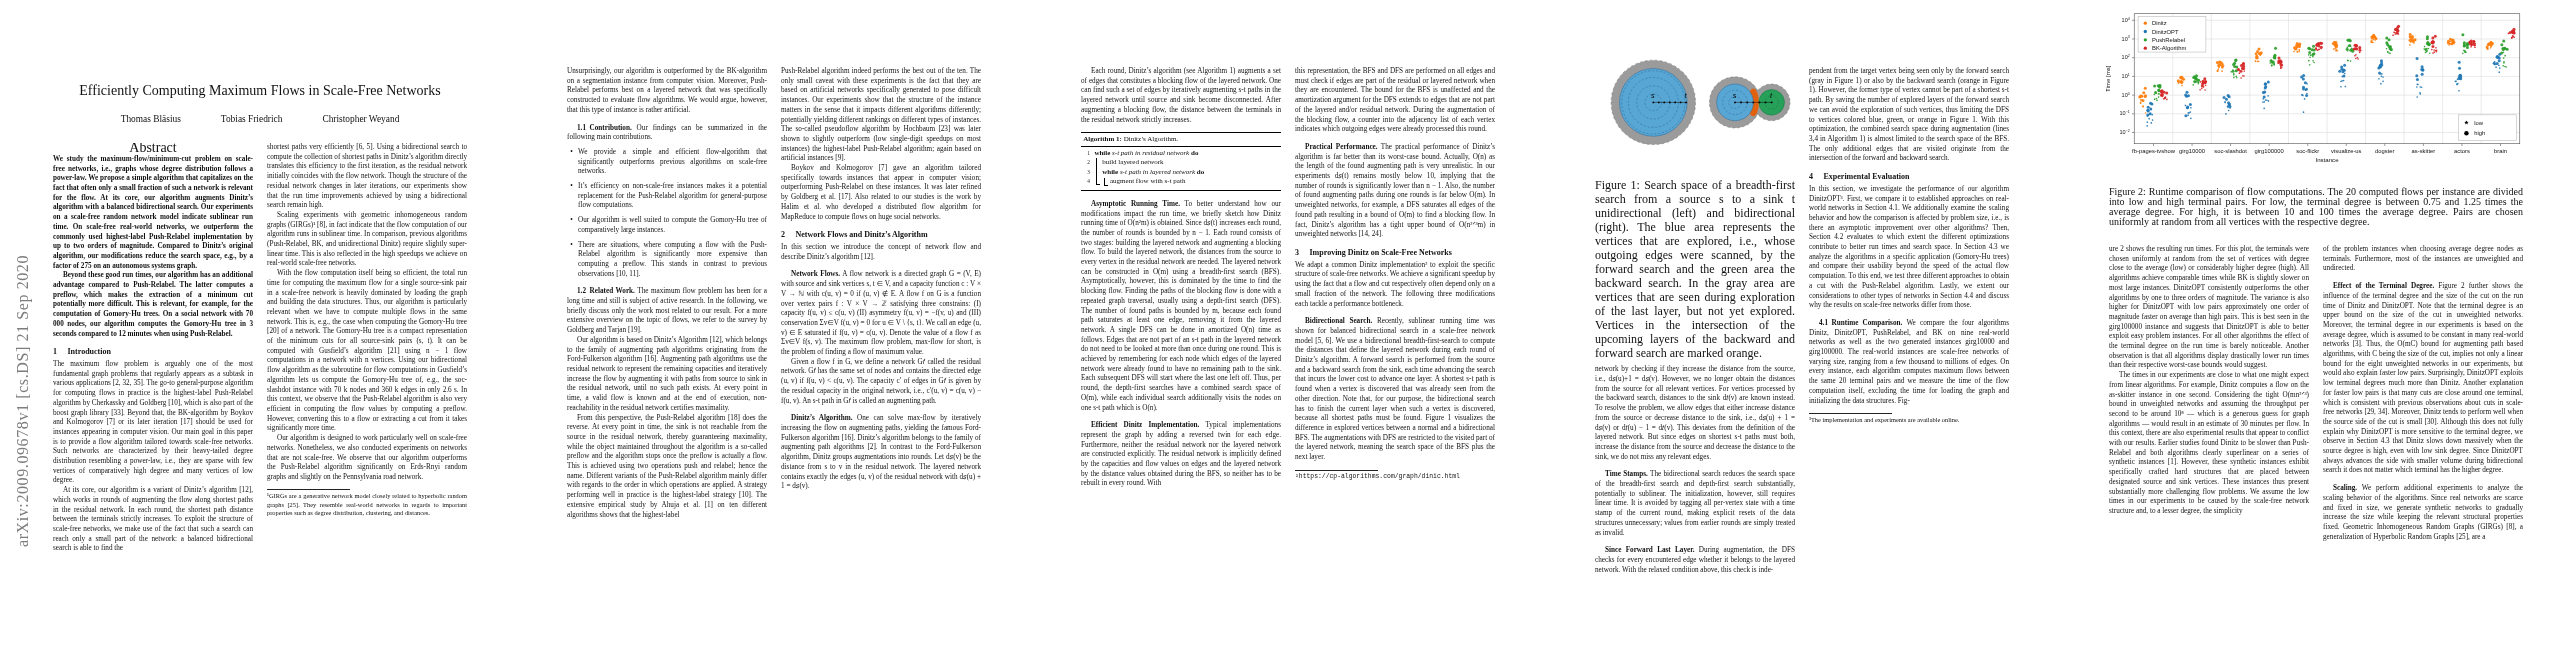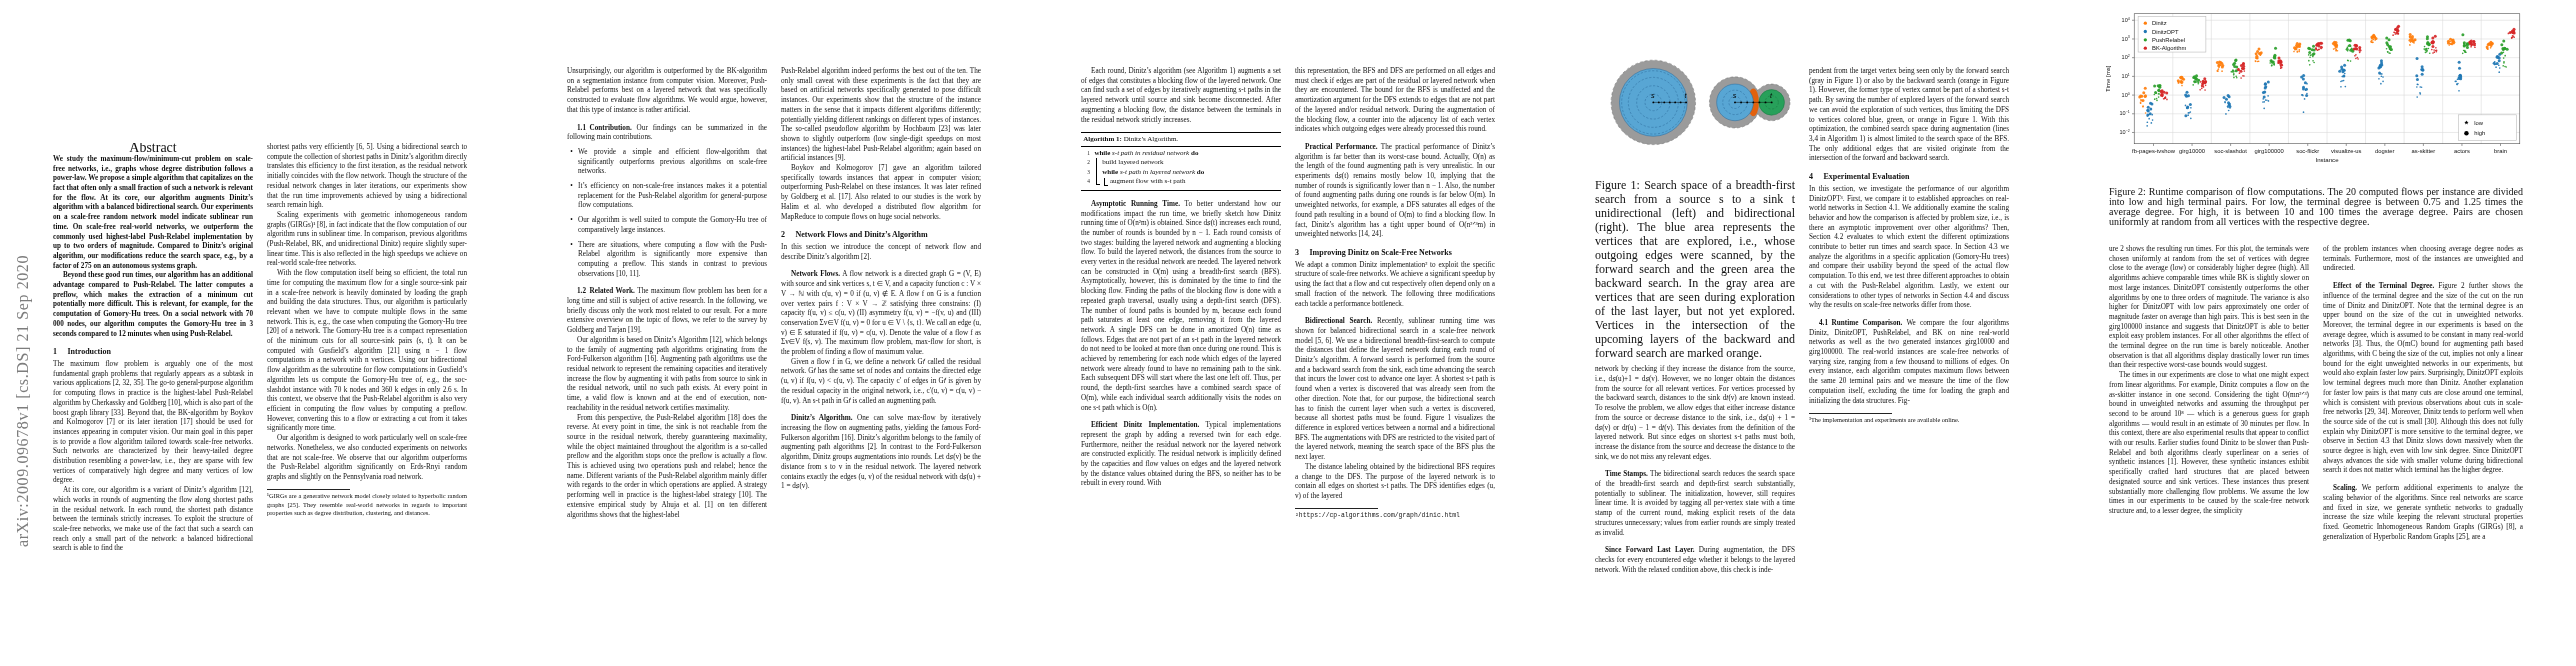--- a/index.html
+++ b/index.html
@@ -42,20 +42,28 @@
   .fig2-host{position:absolute;left:-6.7px;top:7.8px;width:425px;}
   .fig2-cap{position:absolute;left:0;top:187px;width:414px;font-size:10px;line-height:10px;text-align:justify;}
   svg text{font-family:"Liberation Sans", sans-serif;}
 </style>
 </head>
 <body>
 
 <div class="banner">arXiv:2009.09678v1  [cs.DS]  21 Sep 2020</div>
 
 <div class="page" id="page-0" style="left:53px;">
+  <div class="p1-head">
+    <div class="p1-title">Efficiently Computing Maximum Flows in Scale-Free Networks</div>
+    <div class="p1-authors">
+      <span>Thomas Bläsius</span>
+      <span>Tobias Friedrich</span>
+      <span>Christopher Weyand</span>
+    </div>
+  </div>
   <div class="col c0" style="top: 143px;">
       <div class="abs-h">Abstract</div>
       <div class="para" style="font-weight: bold;">We study the maximum-flow/minimum-cut problem on scale-free networks, i.e., graphs whose degree distribution follows a power-law. We propose a simple algorithm that capitalizes on the fact that often only a small fraction of such a network is relevant for the flow. At its core, our algorithm augments Dinitz’s algorithm with a balanced bidirectional search. Our experiments on a scale-free random network model indicate sublinear run time. On scale-free real-world networks, we outperform the commonly used highest-label Push-Relabel implementation by up to two orders of magnitude. Compared to Dinitz’s original algorithm, our modifications reduce the search space, e.g., by a factor of 275 on an autonomous systems graph.</div>
       <div class="para ind" style="font-weight: bold;">Beyond these good run times, our algorithm has an additional advantage compared to Push-Relabel. The latter computes a preflow, which makes the extraction of a minimum cut potentially more difficult. This is relevant, for example, for the computation of Gomory-Hu trees. On a social network with 70 000 nodes, our algorithm computes the Gomory-Hu tree in 3 seconds compared to 12 minutes when using Push-Relabel.</div>
       <div class="sec-h"><span class="num">1</span>Introduction</div>
       <div class="para">The maximum flow problem is arguably one of the most fundamental graph problems that regularly appears as a subtask in various applications [2, 32, 35]. The go-to general-purpose algorithm for computing flows in practice is the highest-label Push-Relabel algorithm by Cherkassky and Goldberg [10], which is also part of the boost graph library [33]. Beyond that, the BK-algorithm by Boykov and Kolmogorov [7] or its later iteration [17] should be used for instances appearing in computer vision. Our main goal in this paper is to provide a flow algorithm tailored towards scale-free networks. Such networks are characterized by their heavy-tailed degree distribution resembling a power-law, i.e., they are sparse with few vertices of comparatively high degree and many vertices of low degree.</div>
       <div class="para ind">At its core, our algorithm is a variant of Dinitz’s algorithm [12], which works in rounds of augmenting the flow along shortest paths in the residual network. In each round, the shortest path distance between the terminals strictly increases. To exploit the structure of scale-free networks, we make use of the fact that such a search can reach only a small part of the network: a balanced bidirectional search is able to find the</div>
     </div>
   <div class="col c1" style="top: 143px;">
       <div class="para">shortest paths very efficiently [6, 5]. Using a bidirectional search to compute the collection of shortest paths in Dinitz’s algorithm directly translates this efficiency to the first iteration, as the residual network initially coincides with the flow network. Though the structure of the residual network changes in later iterations, our experiments show that the run time improvements achieved by using a bidirectional search remain high.</div>
@@ -78,21 +86,21 @@
       <div class="bullet"><span class="mk">•</span>Our algorithm is well suited to compute the Gomory-Hu tree of comparatively large instances.</div>
       <div class="bullet"><span class="mk">•</span>There are situations, where computing a flow with the Push-Relabel algorithm is significantly more expensive than computing a preflow. This stands in contrast to previous observations [10, 11].</div>
       <div class="para sp ind"><span class="lead">1.2 Related Work.</span> The maximum flow problem has been for a long time and still is subject of active research. In the following, we briefly discuss only the work most related to our result. For a more extensive overview on the topic of flows, we refer to the survey by Goldberg and Tarjan [19].</div>
       <div class="para ind">Our algorithm is based on Dinitz’s Algorithm [12], which belongs to the family of augmenting path algorithms originating from the Ford-Fulkerson algorithm [16]. Augmenting path algorithms use the residual network to represent the remaining capacities and iteratively increase the flow by augmenting it with paths from source to sink in the residual network, until no such path exists. At every point in time, a valid flow is known and at the end of execution, non-reachability in the residual network certifies maximality.</div>
       <div class="para ind">From this perspective, the Push-Relabel algorithm [18] does the reverse. At every point in time, the sink is not reachable from the source in the residual network, thereby guaranteeing maximality, while the object maintained throughout the algorithm is a so-called preflow and the algorithm stops once the preflow is actually a flow. This is achieved using two operations push and relabel; hence the name. Different variants of the Push-Relabel algorithm mainly differ with regards to the order in which operations are applied. A strategy performing well in practice is the highest-label strategy [10]. The extensive empirical study by Ahuja et al. [1] on ten different algorithms shows that the highest-label</div>
     </div>
   <div class="col c1">
       <div class="para">Push-Relabel algorithm indeed performs the best out of the ten. The only small caveat with these experiments is the fact that they are based on artificial networks specifically generated to pose difficult instances. Our experiments show that the structure of the instance matters in the sense that it impacts different algorithms differently; potentially yielding different rankings on different types of instances. The so-called pseudoflow algorithm by Hochbaum [23] was later shown to slightly outperform (low single-digit speedups on most instances) the highest-label Push-Relabel algorithm; again based on artificial instances [9].</div>
       <div class="para ind">Boykov and Kolmogorov [7] gave an algorithm tailored specifically towards instances that appear in computer vision; outperforming Push-Relabel on these instances. It was later refined by Goldberg et al. [17]. Also related to our studies is the work by Halim et al. who developed a distributed flow algorithm for MapReduce to compute flows on huge social networks.</div>
       <div class="sec-h"><span class="num">2</span>Network Flows and Dinitz’s Algorithm</div>
-      <div class="para">In this section we introduce the concept of network flow and describe Dinitz’s algorithm [2].</div>
+      <div class="para">In this section we introduce the concept of network flow and describe Dinitz’s algorithm [12].</div>
       <div class="para ind sp"><span class="lead">Network Flows.</span> A flow network is a directed graph G = (V, E) with source and sink vertices s, t ∈ V, and a capacity function c : V × V → ℕ with c(u, v) = 0 if (u, v) ∉ E. A flow f on G is a function over vertex pairs f : V × V → ℤ satisfying three constrains: (I) capacity f(u, v) ≤ c(u, v) (II) asymmetry f(u, v) = −f(v, u) and (III) conservation Σv∈V f(u, v) = 0 for u ∈ V \ {s, t}. We call an edge (u, v) ∈ E saturated if f(u, v) = c(u, v). Denote the value of a flow f as Σv∈V f(s, v). The maximum flow problem, max-flow for short, is the problem of finding a flow of maximum value.</div>
       <div class="para ind">Given a flow f in G, we define a network G𝑓 called the residual network. G𝑓 has the same set of nodes and contains the directed edge (u, v) if f(u, v) &lt; c(u, v). The capacity c′ of edges in G𝑓 is given by the residual capacity in the original network, i.e., c′(u, v) = c(u, v) − f(u, v). An s-t path in G𝑓 is called an augmenting path.</div>
       <div class="para ind sp"><span class="lead">Dinitz’s Algorithm.</span> One can solve max-flow by iteratively increasing the flow on augmenting paths, yielding the famous Ford-Fulkerson algorithm [16]. Dinitz’s algorithm belongs to the family of augmenting path algorithms [2]. In contrast to the Ford-Fulkerson algorithm, Dinitz groups augmentations into rounds. Let d𝑠(v) be the distance from s to v in the residual network. The layered network contains exactly the edges (u, v) of the residual network with d𝑠(u) + 1 = d𝑠(v).</div>
     </div>
 </div>
 
 <div class="page" id="page-2" style="left:1081px;">
   <div class="col c0">
       <div class="para ind">Each round, Dinitz’s algorithm (see Algorithm 1) augments a set of edges that constitutes a blocking flow of the layered network. One can find such a set of edges by iteratively augmenting s-t paths in the layered network until source and sink become disconnected. After augmenting a blocking flow, the distance between the terminals in the residual network strictly increases.</div>
       <div class="algbox">
@@ -120,21 +128,20 @@
       </div>
       <div class="para ind sp"><span class="lead">Asymptotic Running Time.</span> To better understand how our modifications impact the run time, we briefly sketch how Dinitz running time of O(n²m) is obtained. Since d𝑠(t) increases each round, the number of rounds is bounded by n − 1. Each round consists of two stages: building the layered network and augmenting a blocking flow. To build the layered network, the distances from the source to every vertex in the residual network are needed. The layered network can be constructed in O(m) using a breadth-first search (BFS). Asymptotically, however, this is dominated by the time to find the blocking flow. Finding the paths of the blocking flow is done with a repeated graph traversal, usually using a depth-first search (DFS). The number of found paths is bounded by m, because each found path saturates at least one edge, removing it from the layered network. A single DFS can be done in amortized O(n) time as follows. Edges that are not part of an s-t path in the layered network do not need to be looked at more than once during one round. This is achieved by remembering for each node which edges of the layered network were already found to have no remaining path to the sink. Each subsequent DFS will start where the last one left off. Thus, per round, the depth-first searches have a combined search space of O(m), while each individual search additionally visits the nodes on one s-t path which is O(n).</div>
       <div class="para ind sp"><span class="lead">Efficient Dinitz Implementation.</span> Typical implementations represent the graph by adding a reversed twin for each edge. Furthermore, neither the residual network nor the layered network are constructed explicitly. The residual network is implicitly defined by the capacities and flow values on edges and the layered network by the distance values obtained during the BFS, so neither has to be rebuilt in every round. With</div>
     </div>
   <div class="col c1">
       <div class="para">this representation, the BFS and DFS are performed on all edges and must check if edges are part of the residual or layered network when they are encountered. The bound for the BFS is unaffected and the amortization argument for the DFS extends to edges that are not part of the layered and/or residual network. During the augmentation of the blocking flow, a counter into the adjacency list of each vertex indicates which outgoing edges were already processed this round.</div>
       <div class="para ind sp"><span class="lead">Practical Performance.</span> The practical performance of Dinitz’s algorithm is far better than its worst-case bound. Actually, O(n) as the length of the found augmenting path is very unrealistic. In our experiments d𝑠(t) remains mostly below 10, implying that the number of rounds is significantly lower than n − 1. Also, the number of found augmenting paths during one rounds is far below O(m). In unweighted networks, for example, a DFS saturates all edges of the found path resulting in a bound of O(m) to find a blocking flow. In fact, Dinitz’s algorithm has a tight upper bound of O(n²ᐟ³m) in unweighted networks [14, 24].</div>
       <div class="sec-h"><span class="num">3</span>Improving Dinitz on Scale-Free Networks</div>
       <div class="para">We adapt a common Dinitz implementation² to exploit the specific structure of scale-free networks. We achieve a significant speedup by using the fact that a flow and cut respectively often depend only on a small fraction of the network. The following three modifications each tackle a performance bottleneck.</div>
       <div class="para ind sp"><span class="lead">Bidirectional Search.</span> Recently, sublinear running time was shown for balanced bidirectional search in a scale-free network model [5, 6]. We use a bidirectional breadth-first-search to compute the distances that define the layered network during each round of Dinitz’s algorithm. A forward search is performed from the source and a backward search from the sink, each time advancing the search that incurs the lower cost to advance one layer. A shortest s-t path is found when a vertex is discovered that was already seen from the other direction. Note that, for our purpose, the bidirectional search has to finish the current layer when such a vertex is discovered, because all shortest paths must be found. Figure 1 visualizes the difference in explored vertices between a normal and a bidirectional BFS. The augmentations with DFS are restricted to the visited part of the layered network, meaning the search space of the BFS plus the next layer.</div>
-      <div class="para ind">The distance labeling obtained by the bidirectional BFS requires a change to the DFS. The purpose of the layered network is to contain all edges on shortest s-t paths. The DFS identifies edges (u, v) of the layered</div>
       <div>
         <div class="fn-rule"></div>
         <div class="fnote mono">²https://cp-algorithms.com/graph/dinic.html</div>
       </div>
     </div>
 </div>
 
 <div class="page" id="page-3" style="left:1595px;">
   <div class="col c0" style="top: 44px;">
       <div class="figwrap"><svg width="200" height="114" viewBox="0 0 360 205" style="font-size:13px">

